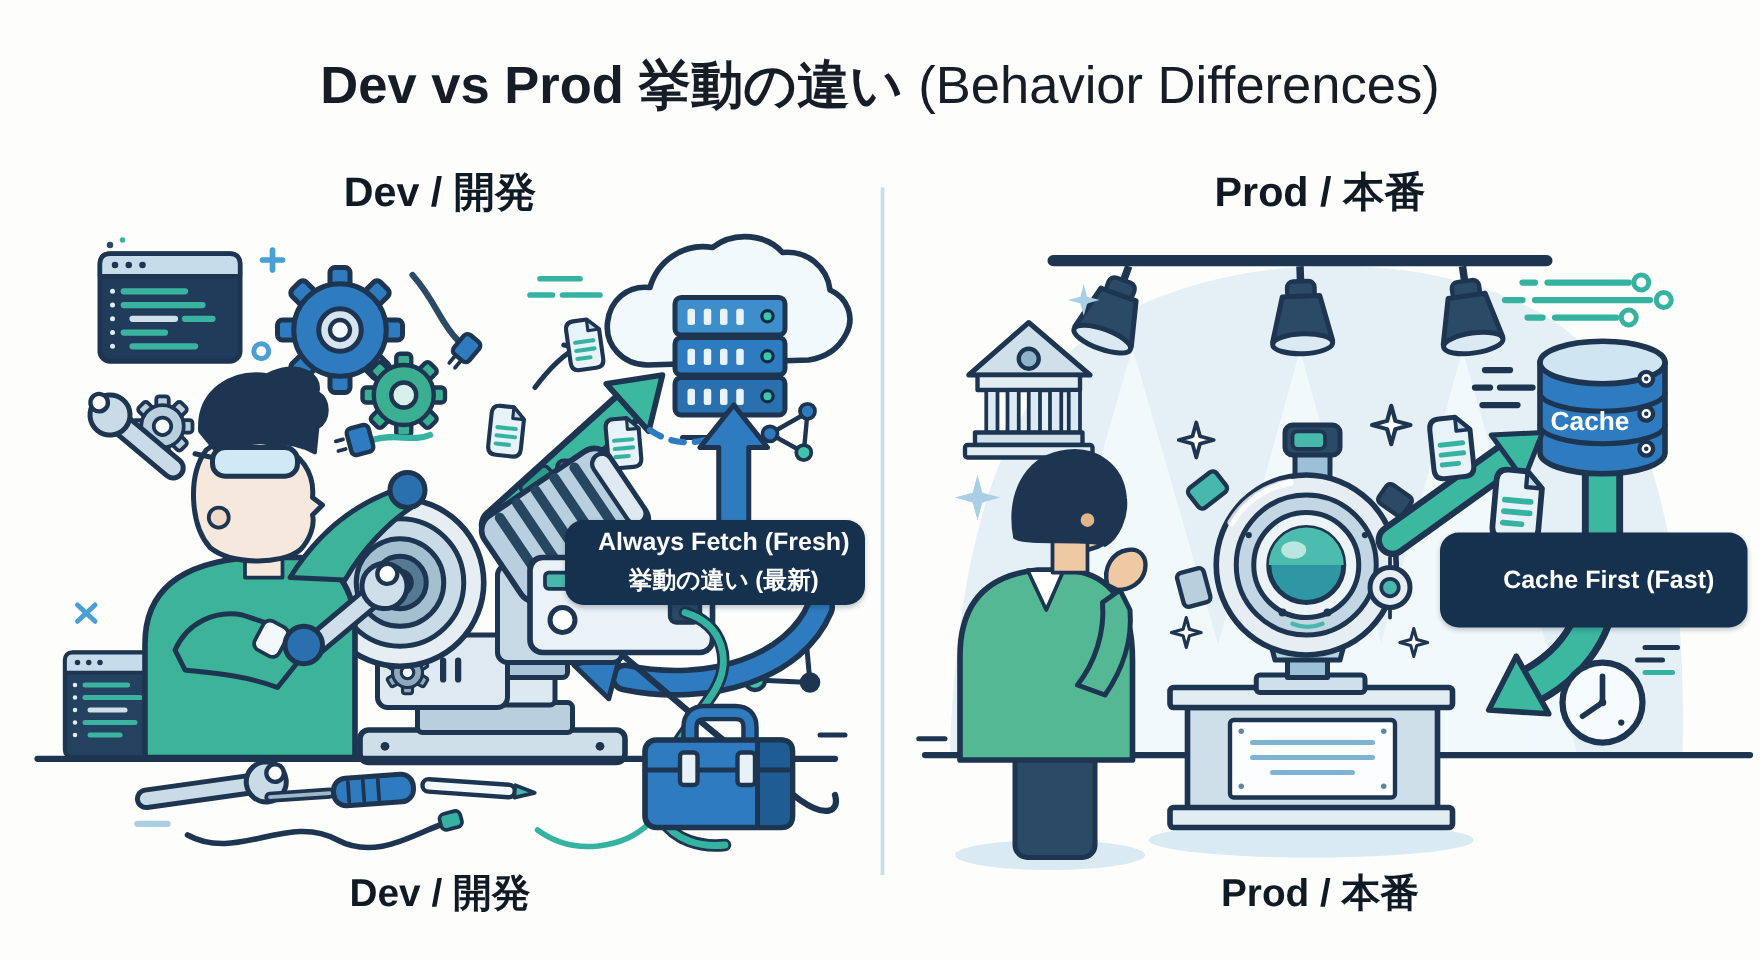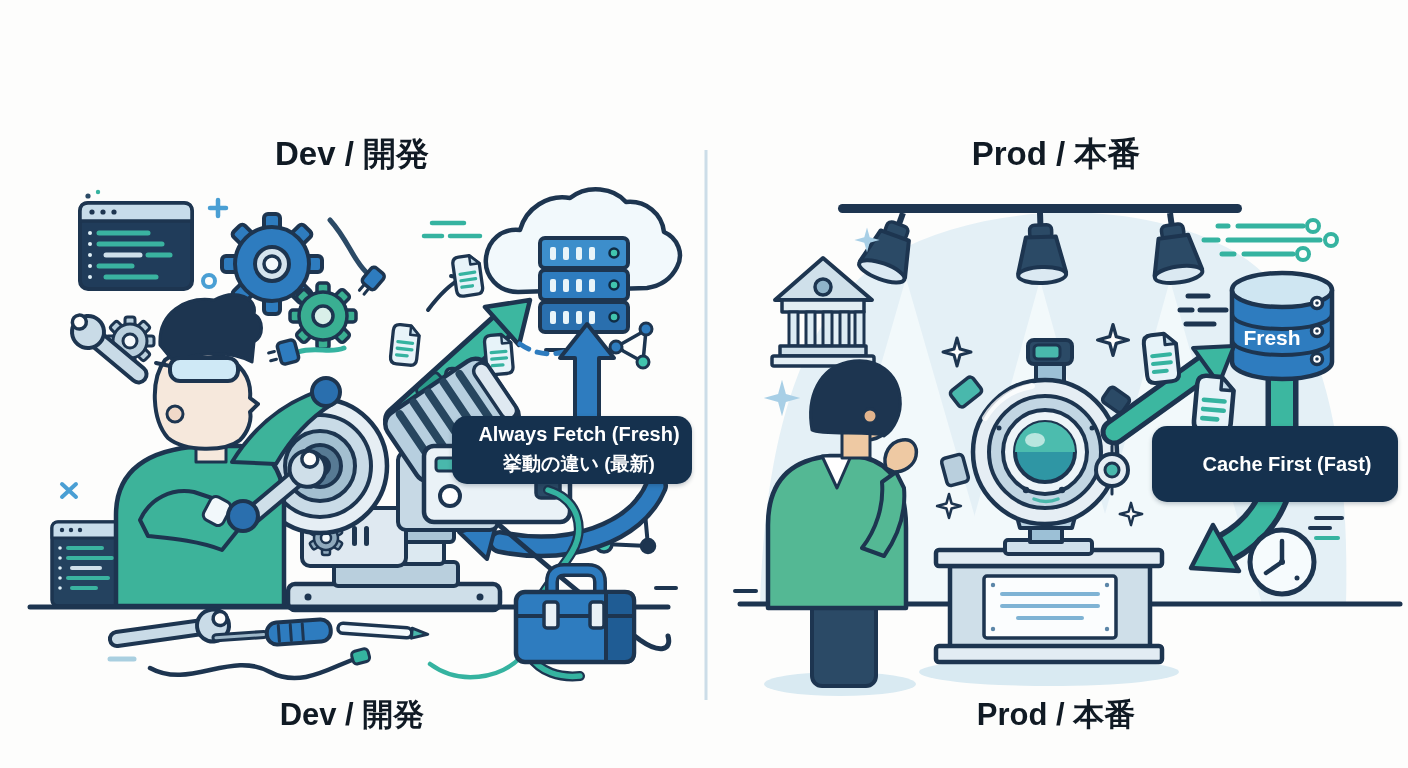--- a/index.html
+++ b/index.html
@@ -550,31 +550,34 @@
     <g>
       <circle cx="1282" cy="562" r="32" fill="#f6fbfd" class="s" stroke-width="5"></circle>
       <line x1="1282" y1="562" x2="1282" y2="541" class="s" stroke-width="4.5"></line>
       <line x1="1282" y1="562" x2="1266" y2="573" class="s" stroke-width="4.5"></line>
       <circle cx="1282" cy="562" r="3" fill="#1d3550"></circle>
       <circle cx="1297" cy="578" r="2.5" fill="#1d3550"></circle>
     </g>
   </g>
 </svg>
 
+<div class="title">
+  <span class="main">Dev vs Prod 挙動の違い</span><span class="sub">(Behavior Differences)</span>
+</div>
 
 <div class="heading dev">Dev / 開発</div>
 <div class="heading prod">Prod / 本番</div>
 
 <div class="badge dev">
   <div class="l1">Always Fetch (Fresh)</div>
   <div class="l2">挙動の違い (最新)</div>
 </div>
 
 <div class="badge prod">
   <div class="l1">Cache First (Fast)</div>
 </div>
 
-<div class="cache-label">Fresh</div>
+<div class="cache-label">Cache</div>
 
 <div class="footer-label dev">Dev / 開発</div>
 <div class="footer-label prod">Prod / 本番</div>
 
 </div>
 
 </body></html>

